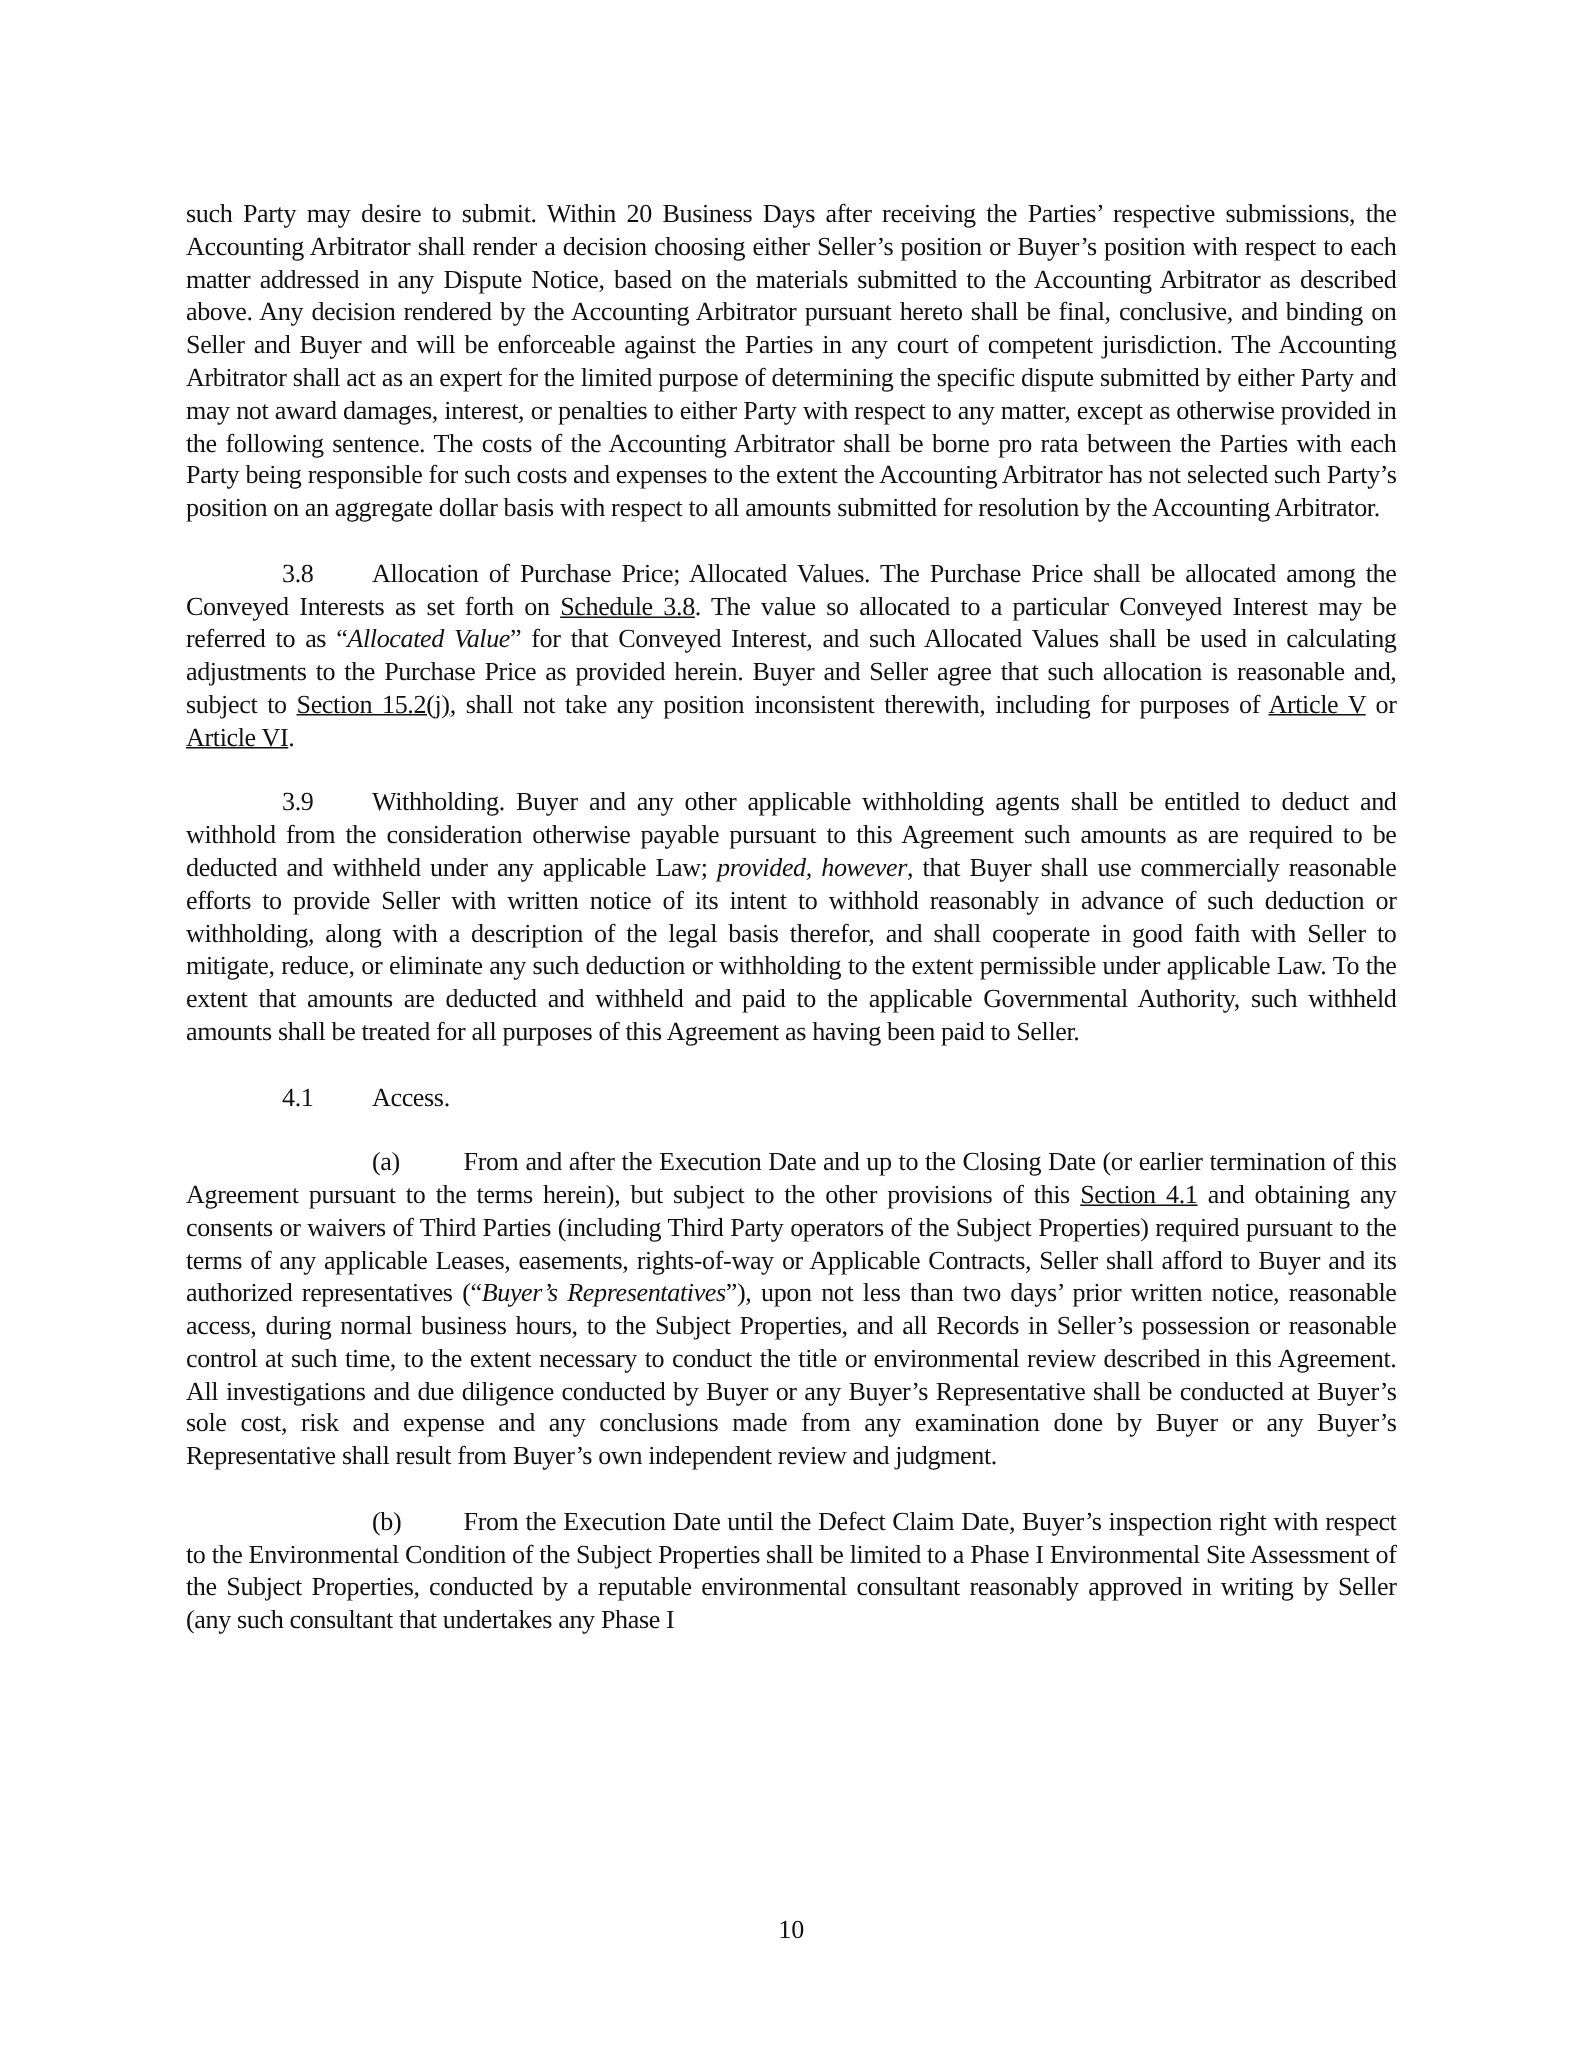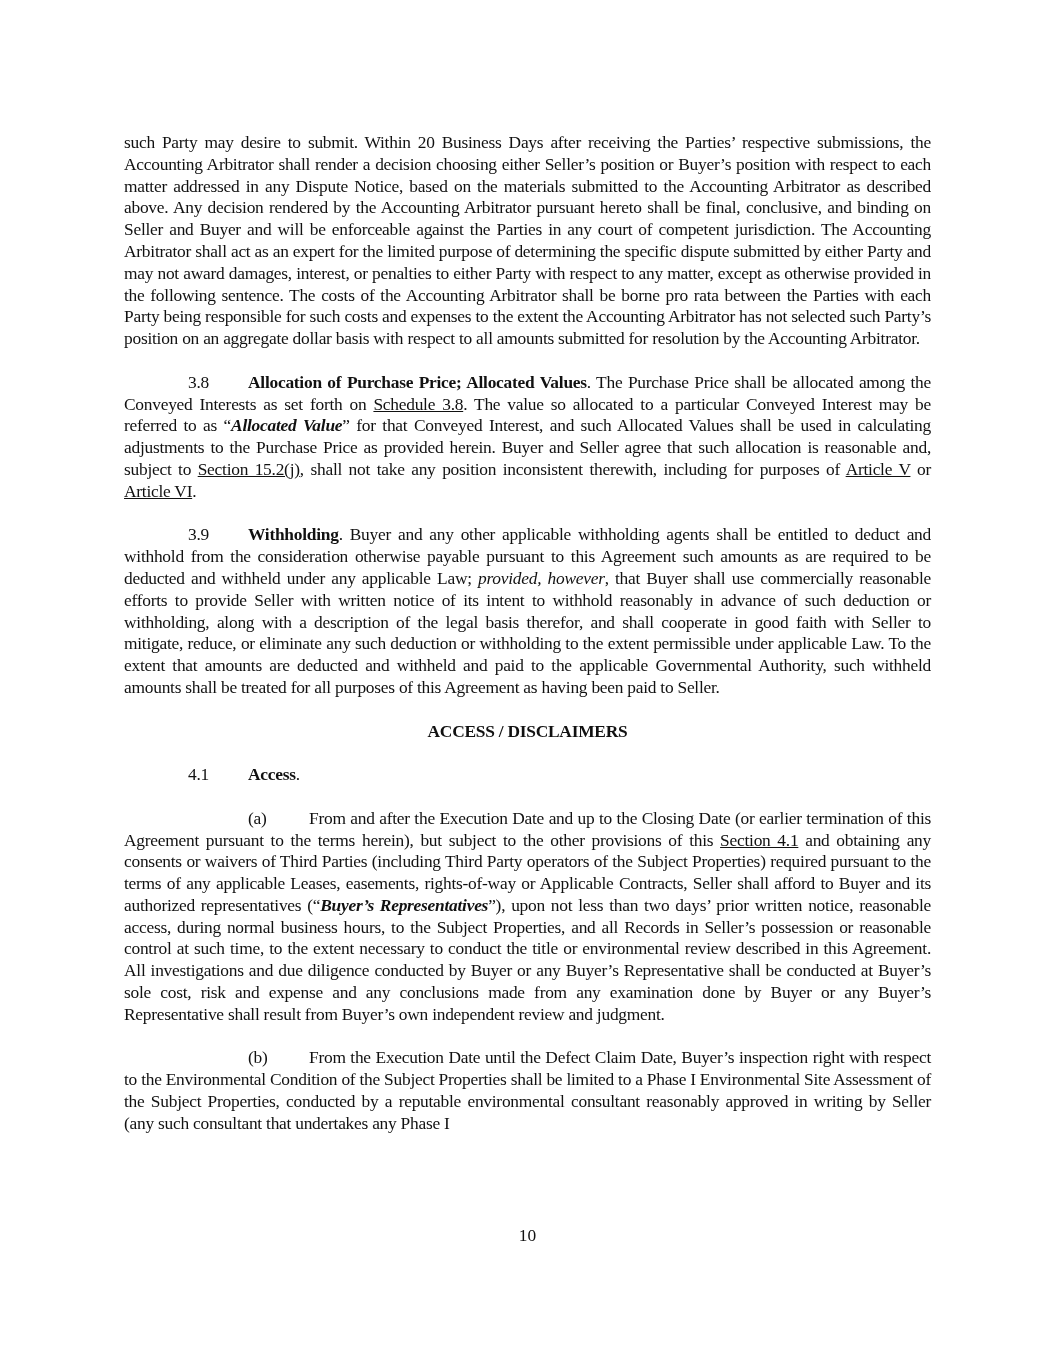--- a/index.html
+++ b/index.html
@@ -10,42 +10,41 @@
     font-size: 17.4px; line-height: 21.8px; color: #111;
     text-align: justify;
     letter-spacing: -0.25px;
   }
   p { margin: 0; }
   .para { margin-bottom: 21.8px; }
   .indent1 { text-indent: 64px; }
   .secnum { display: inline-block; width: 60px; text-indent: 0; }
   .subnum { display: inline-block; width: 61px; text-indent: 0; }
   .indent2 { text-indent: 124px; }
-  b { font-weight: bold; }
+  b { font-weight: normal; }
   .ul { text-decoration: underline; }
   .center { text-align: center; }
   .article { margin-bottom: 21.8px; font-weight: bold; }
   .footer {
-    position: absolute; top: 1225px; left: 0; width: 1055px; text-align: center;
+    position: absolute; top: 1276px; left: 0; width: 1055px; text-align: center;
     font-family: "Liberation Serif", "DejaVu Serif", serif; font-size: 17.4px; color: #111;
   }
 </style>
 </head>
 <body>
 
 <div class="page">
 
   <p class="para">such Party may desire to submit.  Within 20 Business Days after receiving the Parties’ respective submissions, the Accounting Arbitrator shall render a decision choosing either Seller’s position or Buyer’s position with respect to each matter addressed in any Dispute Notice, based on the materials submitted to the Accounting Arbitrator as described above. Any decision rendered by the Accounting Arbitrator pursuant hereto shall be final, conclusive, and binding on Seller and Buyer and will be enforceable against the Parties in any court of competent jurisdiction. The Accounting Arbitrator shall act as an expert for the limited purpose of determining the specific dispute submitted by either Party and may not award damages, interest, or penalties to either Party with respect to any matter, except as otherwise provided in the following sentence.  The costs of the Accounting Arbitrator shall be borne pro rata between the Parties with each Party being responsible for such costs and expenses to the extent the Accounting Arbitrator has not selected such Party’s position on an aggregate dollar basis with respect to all amounts submitted for resolution by the Accounting Arbitrator.</p>
 
   <p class="para indent1"><span class="secnum">3.8</span><b>Allocation of Purchase Price; Allocated Values</b><span>.  The Purchase Price shall be allocated among the Conveyed Interests as set forth on </span><span class="ul">Schedule 3.8</span><span>.  The value so allocated to a particular Conveyed Interest may be referred to as “</span><b><i>Allocated Value</i></b><span>” for that Conveyed Interest, and such Allocated Values shall be used in calculating adjustments to the Purchase Price as provided herein. Buyer and Seller agree that such allocation is reasonable and, subject to </span><span class="ul">Section 15.2(j)</span><span>, shall not take any position inconsistent therewith, including for purposes of </span><span class="ul">Article V</span><span> or </span><span class="ul">Article VI</span><span>.</span></p>
 
   <p class="para indent1"><span class="secnum">3.9</span><b>Withholding</b><span>.  Buyer and any other applicable withholding agents shall be entitled to deduct and withhold from the consideration otherwise payable pursuant to this Agreement such amounts as are required to be deducted and withheld under any applicable Law; </span><i>provided, however</i><span>, that Buyer shall use commercially reasonable efforts to provide Seller with written notice of its intent to withhold reasonably in advance of such deduction or withholding, along with a description of the legal basis therefor, and shall cooperate in good faith with Seller to mitigate, reduce, or eliminate any such deduction or withholding to the extent permissible under applicable Law. To the extent that amounts are deducted and withheld and paid to the applicable Governmental Authority, such withheld amounts shall be treated for all purposes of this Agreement as having been paid to Seller.</span></p>
 
   <div class="center article">
-    <div>ACCESS / DISCLAIMERS</div>
   </div>
 
   <p class="para indent1"><span class="secnum">4.1</span><b>Access</b><span>.</span></p>
 
   <p class="para indent2"><span class="subnum">(a)</span><span>From and after the Execution Date and up to the Closing Date (or earlier termination of this Agreement pursuant to the terms herein), but subject to the other provisions of this </span><span class="ul">Section 4.1</span><span> and obtaining any consents or waivers of Third Parties (including Third Party operators of the Subject Properties) required pursuant to the terms of any applicable Leases, easements, rights-of-way or Applicable Contracts, Seller shall afford to Buyer and its authorized representatives (“</span><b><i>Buyer’s Representatives</i></b><span>”), upon not less than two days’ prior written notice, reasonable access, during normal business hours, to the Subject Properties, and all Records in Seller’s possession or reasonable control at such time, to the extent necessary to conduct the title or environmental review described in this Agreement. All investigations and due diligence conducted by Buyer or any Buyer’s Representative shall be conducted at Buyer’s sole cost, risk and expense and any conclusions made from any examination done by Buyer or any Buyer’s Representative shall result from Buyer’s own independent review and judgment.</span></p>
 
   <p class="indent2"><span class="subnum">(b)</span><span>From the Execution Date until the Defect Claim Date, Buyer’s inspection right with respect to the Environmental Condition of the Subject Properties shall be limited to a Phase I Environmental Site Assessment of the Subject Properties, conducted by a reputable environmental consultant reasonably approved in writing by Seller (any such consultant that undertakes any Phase I</span></p>
 
 </div>
 

